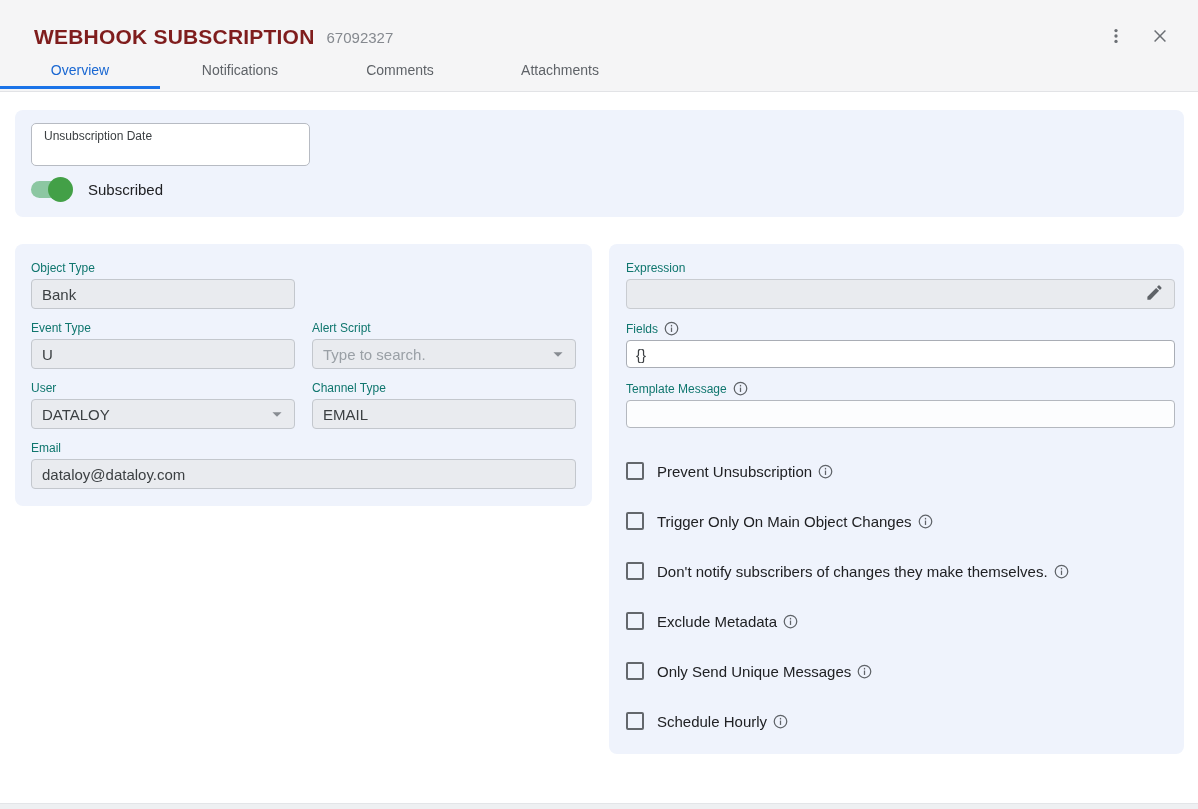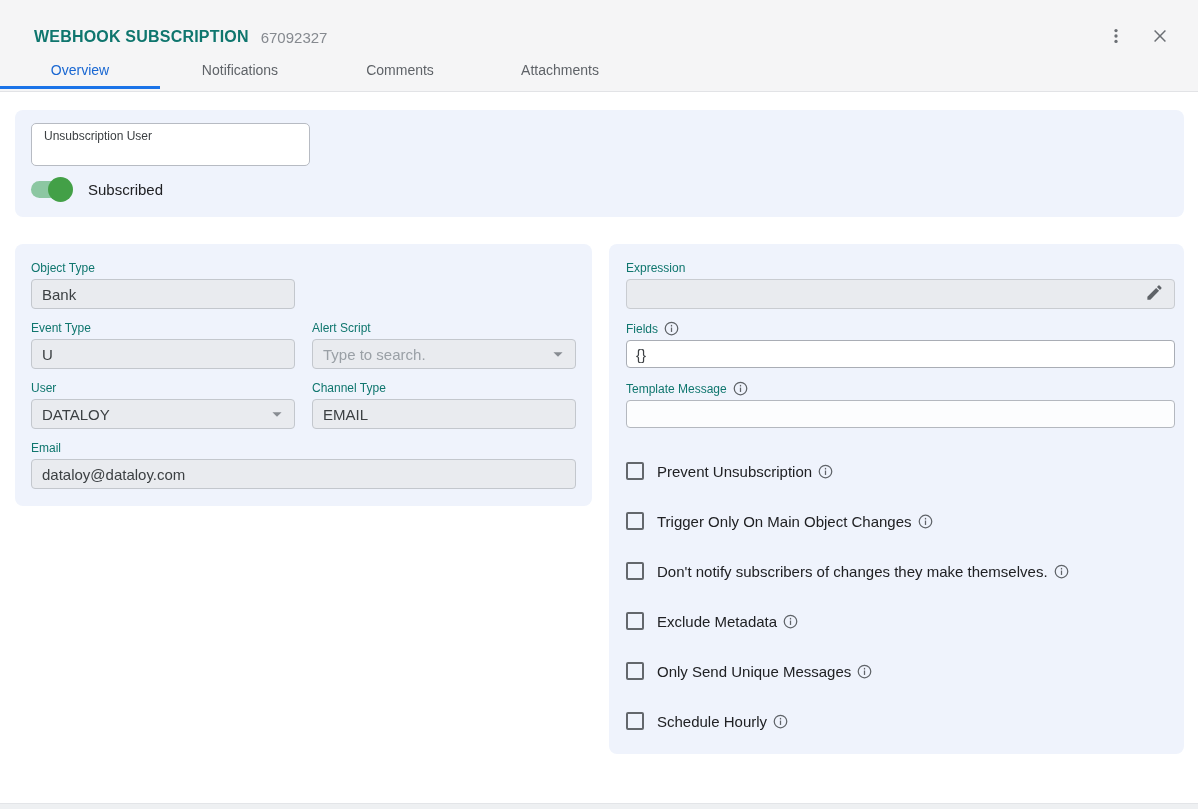--- a/index.html
+++ b/index.html
@@ -3,21 +3,21 @@
 <meta charset="utf-8">
 <style>
   * { margin:0; padding:0; box-sizing:border-box; }
   html,body { width:1198px; height:809px; background:#fff; overflow:hidden;
     font-family:"Liberation Sans", sans-serif; }
   .window { position:relative; width:1198px; height:809px; background:#ffffff; }
 
   
   .header { background:#f5f5f6; border-bottom:1px solid #e2e3e6; height:92px; }
   .title-row { display:flex; align-items:center; padding:22px 24px 0 34px; height:52px; }
-  .title { font-size:16px; font-weight:700; color:#0f766e; letter-spacing:.2px; }
+  .title { font-size:21px; font-weight:700; color:#7f1d1d; letter-spacing:.2px; }
   .record-id { font-size:15px; color:#85898f; margin-left:12px; }
   .header-actions { margin-left:auto; display:flex; align-items:center; gap:16px; }
   .icon-btn { width:28px; height:28px; display:flex; align-items:center; justify-content:center;
     background:transparent; border:none; cursor:pointer; }
   .tabs-row { display:flex; height:37px; align-items:stretch; }
   .tab { width:160px; display:flex; align-items:center; justify-content:center;
     font-size:14px; color:#5f6368; cursor:pointer; border-bottom:3px solid transparent; padding-top:2px;text-align:center; }
   .tab.active { color:#1967d2; border-bottom-color:#1a73e8; font-weight:400; }
 
   
@@ -109,21 +109,21 @@
       <div class="tab">Comments</div>
       <div class="tab">Attachments</div>
     </div>
   </div>
 
   <div class="content">
 
     <div class="panel panel-subscription">
       <div class="date-row">
         <div class="date-box">
-          <div class="lbl">Unsubscription User</div>
+          <div class="lbl">Unsubscription Date</div>
           <div class="val"></div>
         </div>
       </div>
       <div class="toggle-row">
         <div class="switch">
           <div class="track"></div>
           <div class="knob"></div>
         </div>
         <span class="toggle-label">Subscribed</span>
       </div>

